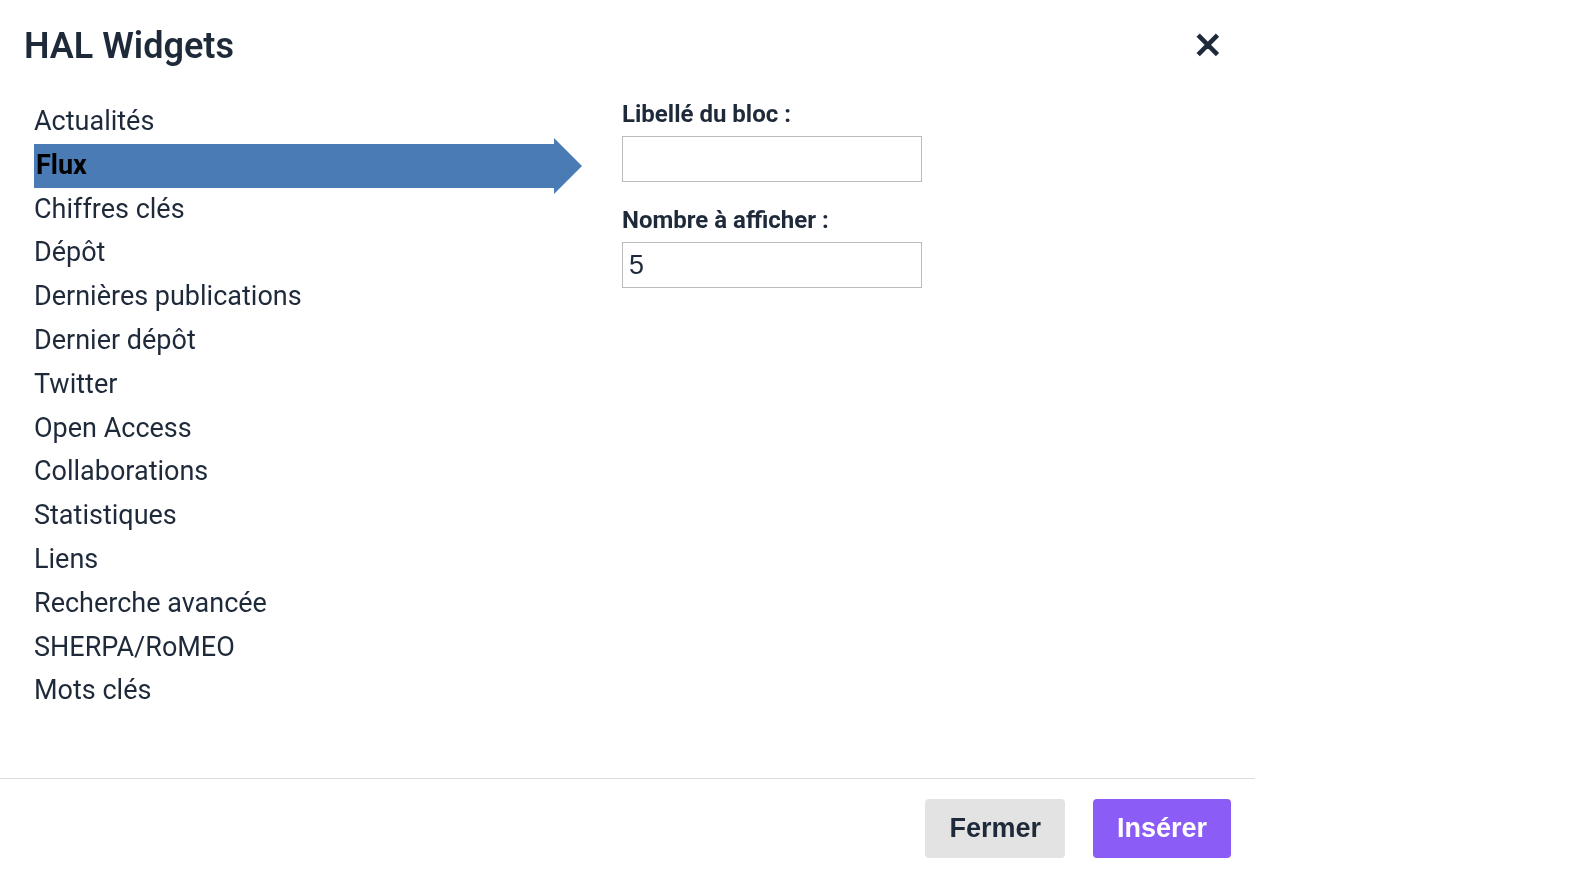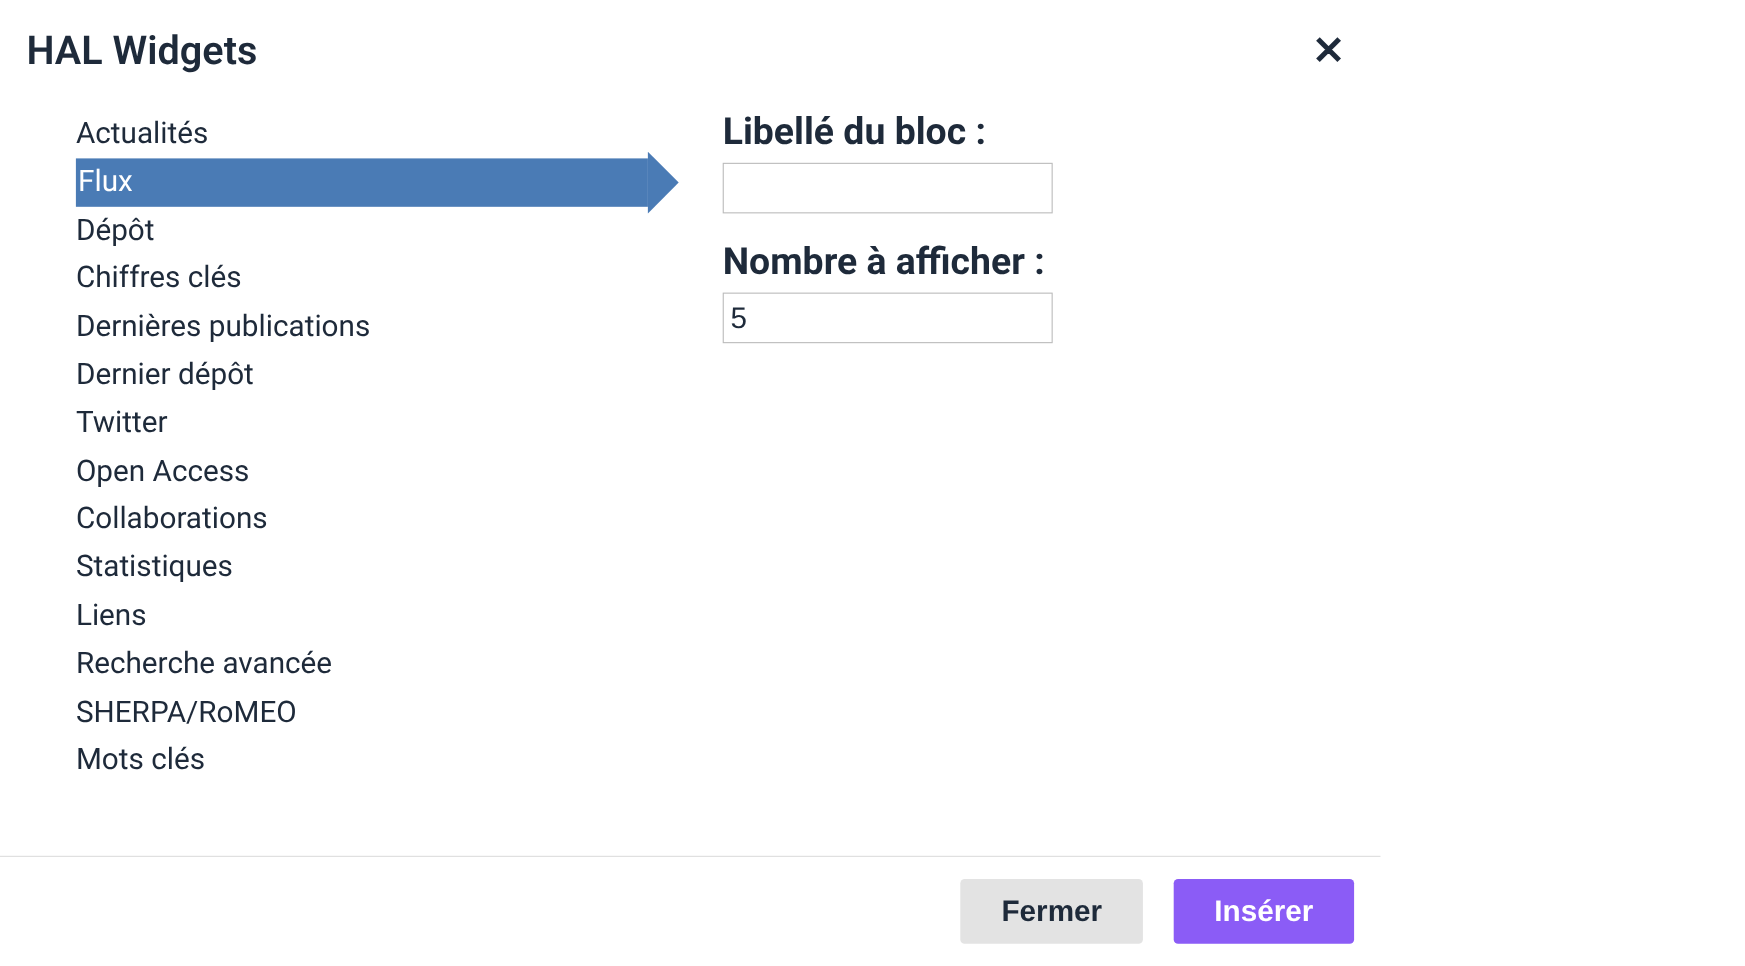--- a/index.html
+++ b/index.html
@@ -35,39 +35,38 @@
       cursor: pointer;
       color: #1e2a3a;
       line-height: 1;
       padding: 4px 8px;
     }
     .content {
       display: flex;
       flex: 1;
       padding: 20px 34px;
       gap: 0;
-      margin-left: 35px;
     }
     .sidebar {
       width: 560px;
       display: flex;
       flex-direction: column;
     }
     .sidebar-item {
       font-size: 27px;
       color: #1e2a3a;
       padding: 3px 0;
       cursor: pointer;
       position: relative;
       line-height: 1.4;
     }
     .sidebar-item.active {
       background: #4a7bb5;
-      color: #ffffff;
-      font-weight: 400;
+      color: #000000;
+      font-weight: 700;
       padding-left: 2px;
       padding-right: 0;
       width: 520px;
     }
     .sidebar-item.active::after {
       content: "";
       position: absolute;
       right: -28px;
       top: 50%;
       transform: translateY(-50%);
@@ -80,21 +79,21 @@
     .form-panel {
       flex: 1;
       padding-left: 28px;
       padding-top: 0;
     }
     .form-group {
       margin-bottom: 24px;
     }
     .form-label {
       display: block;
-      font-size: 34px;
+      font-size: 24px;
       font-weight: 700;
       color: #1e2a3a;
       margin-bottom: 8px;
     }
     .form-input {
       width: 300px;
       height: 46px;
       border: 1px solid #bbb;
       font-size: 27px;
       padding: 4px 6px;
@@ -104,21 +103,21 @@
     .footer {
       border-top: 1px solid #ddd;
       padding: 20px 24px;
       display: flex;
       justify-content: flex-end;
       gap: 28px;
     }
     .btn {
       font-size: 27px;
       font-weight: 600;
-      padding: 14px 37px;
+      padding: 14px 24px;
       border-radius: 4px;
       border: none;
       cursor: pointer;
     }
     .btn-secondary {
       background: #e3e3e3;
       color: #1e2a3a;
     }
     .btn-primary {
       background: #8b5cf6;
@@ -133,22 +132,22 @@
   <div class="header">
     <h1 class="title">HAL Widgets</h1>
     <span class="close-btn">✕</span>
   </div>
 
   <div class="content">
 
     <div class="sidebar">
       <div class="sidebar-item">Actualités</div>
       <div class="sidebar-item active">Flux</div>
+      <div class="sidebar-item">Chiffres clés</div>
       <div class="sidebar-item">Dépôt</div>
-      <div class="sidebar-item">Chiffres clés</div>
       <div class="sidebar-item">Dernières publications</div>
       <div class="sidebar-item">Dernier dépôt</div>
       <div class="sidebar-item">Twitter</div>
       <div class="sidebar-item">Open Access</div>
       <div class="sidebar-item">Collaborations</div>
       <div class="sidebar-item">Statistiques</div>
       <div class="sidebar-item">Liens</div>
       <div class="sidebar-item">Recherche avancée</div>
       <div class="sidebar-item">SHERPA/RoMEO</div>
       <div class="sidebar-item">Mots clés</div>

